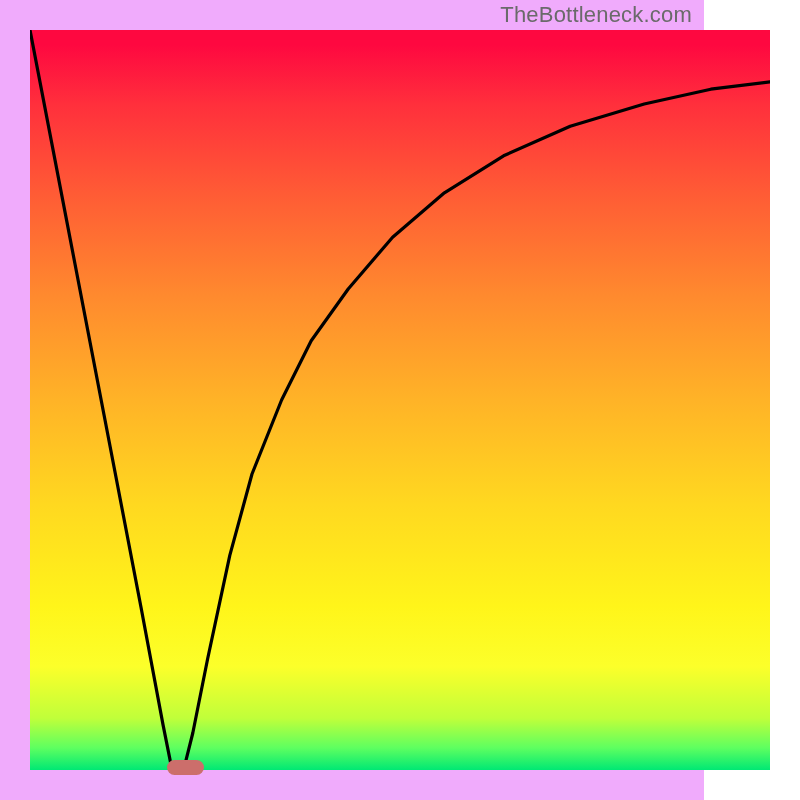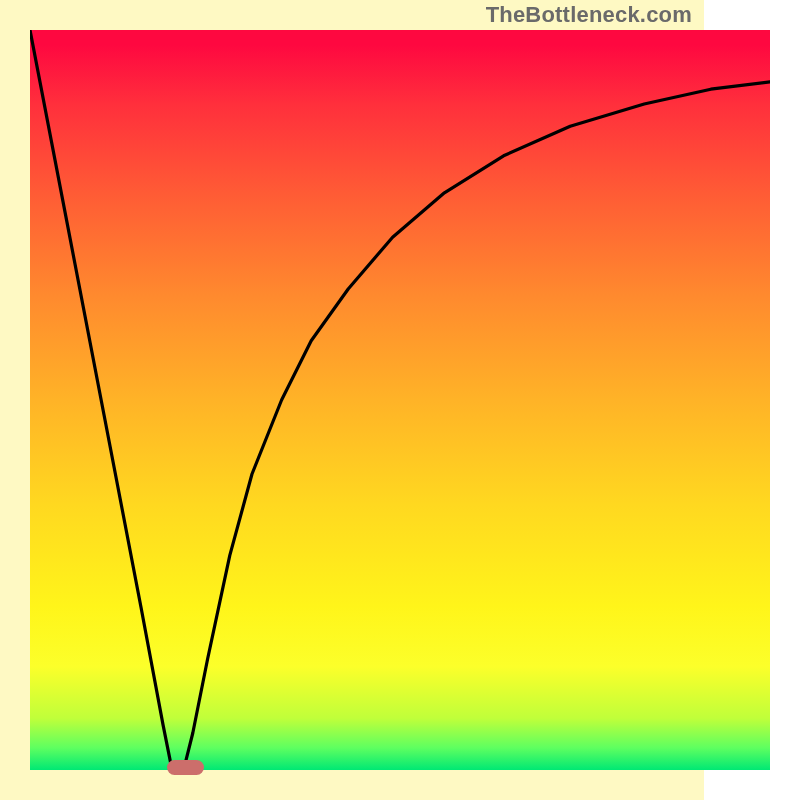--- a/index.html
+++ b/index.html
@@ -7,22 +7,21 @@
     padding: 0;
     width: 800px;
     height: 800px;
     background: #ffffff;
     overflow: hidden;
   }
   .frame {
     position: relative;
     width: 704px;
     height: 800px;
-    background: #fef9c3;
-    font-weight: bold;
+    background: #f0abfc;
   }
   .attribution {
     position: absolute;
     top: 2px;
     right: 12px;
     font-family: Arial, Helvetica, sans-serif;
     font-size: 22px;
     color: #6a6a6a;
     letter-spacing: 0.2px;
   }

